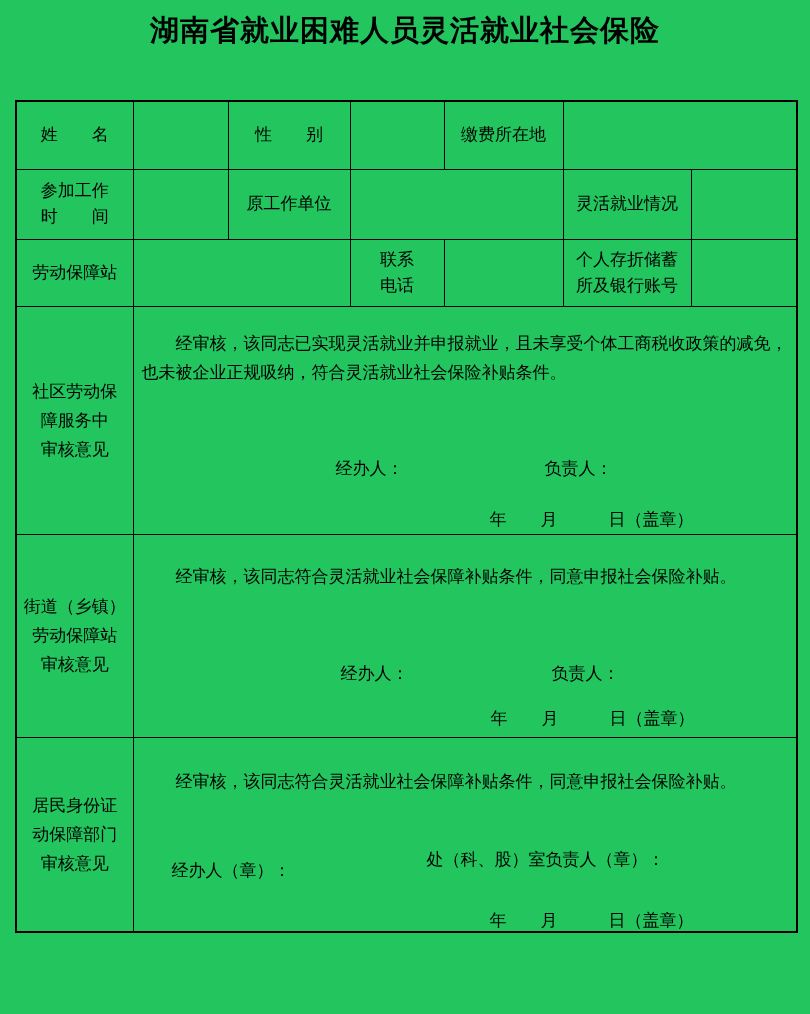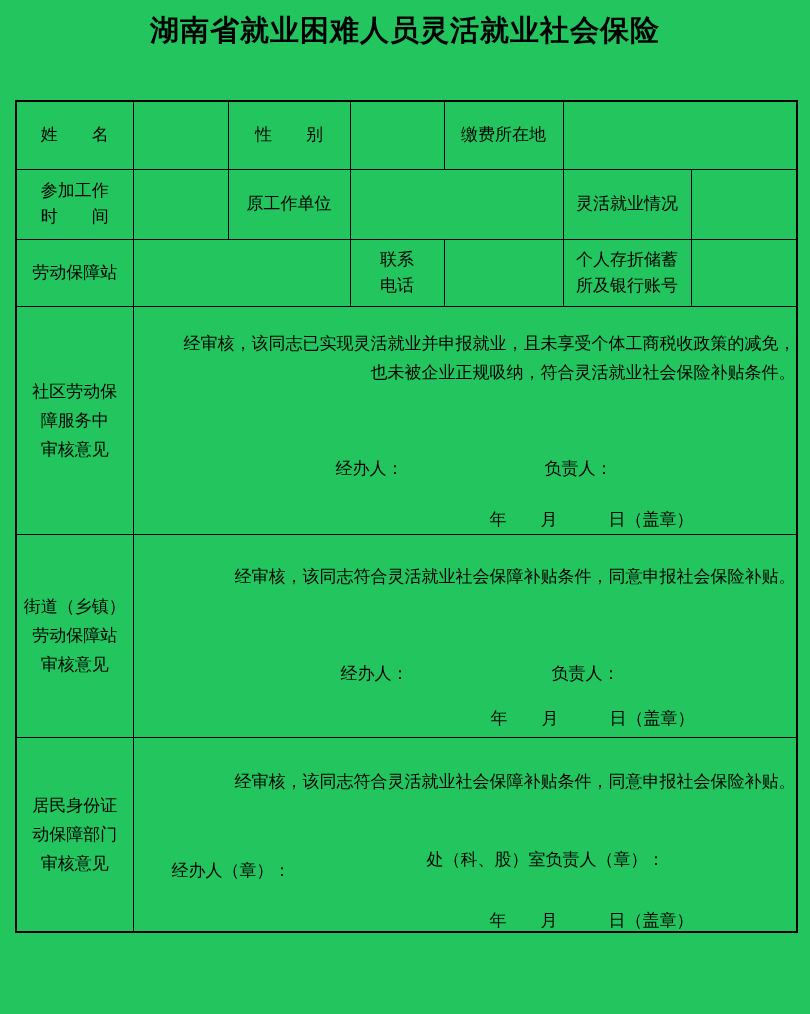--- a/index.html
+++ b/index.html
@@ -62,21 +62,21 @@
     position: relative;
     text-align: left;
     vertical-align: top;
   }
   .opinion {
     position: absolute;
     left: 8px;
     width: 654px;
     text-indent: 2em;
     line-height: 29px;
-    text-align: right;
+    text-align: left;
   }
   .sig-a, .sig-b, .date-line { position: absolute; line-height: 20px; white-space: pre; }
   
   .s1 .opinion { top: 22px; }
   .s1 .sig-a { left: 202px; top: 152px; }
   .s1 .sig-b { left: 411px; top: 152px; }
   .s1 .date-line { left: 356px; top: 203px; }
   
   .s2 .opinion { top: 27px; }
   .s2 .sig-a { left: 207px; top: 129px; }

